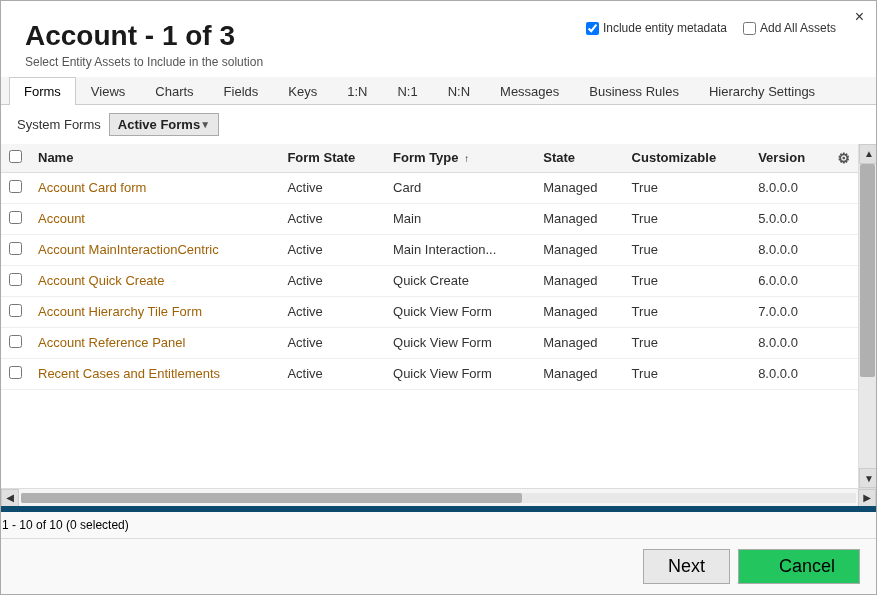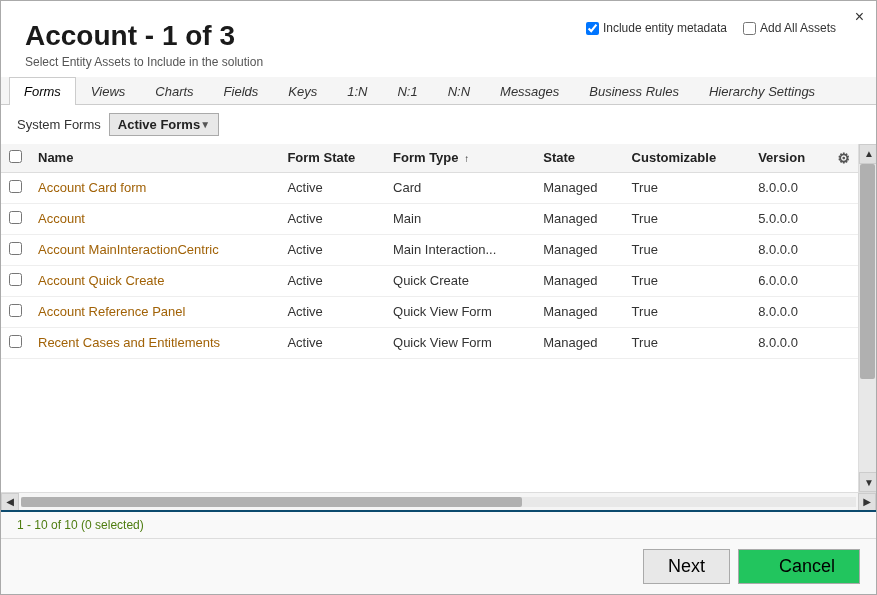--- a/index.html
+++ b/index.html
@@ -80,21 +80,20 @@
     .tab {
       padding: 6px 14px;
       border: 1px solid transparent;
       border-bottom: none;
       cursor: pointer;
       font-size: 13px;
       color: #333;
       background: transparent;
       margin-bottom: -1px;
       position: relative;
-      font-style: italic;
     }
     .tab.active {
       background: #fff;
       border-color: #ccc;
       border-bottom-color: #fff;
       color: #000;
     }
     .subheader {
       display: flex;
       align-items: center;
@@ -181,24 +180,24 @@
       border: 1px solid #ccc;
       display: flex;
       align-items: center;
       justify-content: center;
       font-size: 10px;
       cursor: pointer;
       color: #333;
       flex-shrink: 0;
     }
     .status-bar {
-      padding: 6px 16px;
+      padding: 6px 1px;
       font-size: 12px;
-      color: #4d7c0f;
-      border-top: 2px solid #0c4a6e;
+      color: #000000;
+      border-top: 6px solid #0c4a6e;
       background: #f9f9f9;
       flex-shrink: 0;
     }
     .hscroll-bar {
       height: 18px;
       background: #f5f5f5;
       border-top: 1px solid #ddd;
       display: flex;
       align-items: center;
       flex-shrink: 0;
@@ -391,20 +390,30 @@
                 <td class="link-cell">Account Quick Create</td>
                 <td>Active</td>
                 <td>Quick Create</td>
                 <td>Managed</td>
                 <td>True</td>
                 <td>6.0.0.0</td>
                 <td></td>
               </tr>
               <tr>
                 <td class="check-col"><input type="checkbox" style=""></td>
+                <td class="link-cell">Account Hierarchy Tile Form</td>
+                <td>Active</td>
+                <td>Quick View Form</td>
+                <td>Managed</td>
+                <td>True</td>
+                <td>7.0.0.0</td>
+                <td></td>
+              </tr>
+              <tr>
+                <td class="check-col"><input type="checkbox" style=""></td>
                 <td class="link-cell">Account Reference Panel</td>
                 <td>Active</td>
                 <td>Quick View Form</td>
                 <td>Managed</td>
                 <td>True</td>
                 <td>8.0.0.0</td>
                 <td></td>
               </tr>
               <tr>
                 <td class="check-col"><input type="checkbox" style=""></td>

